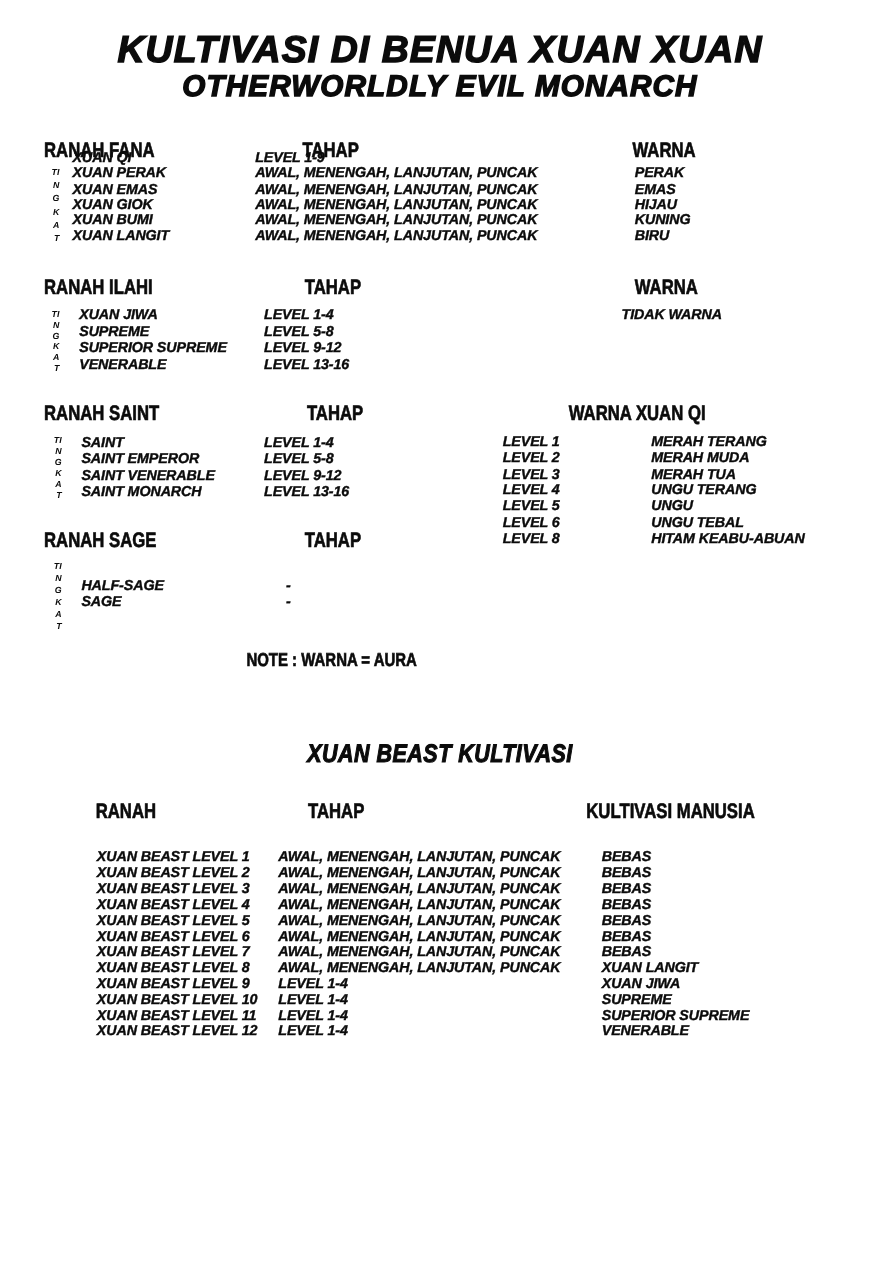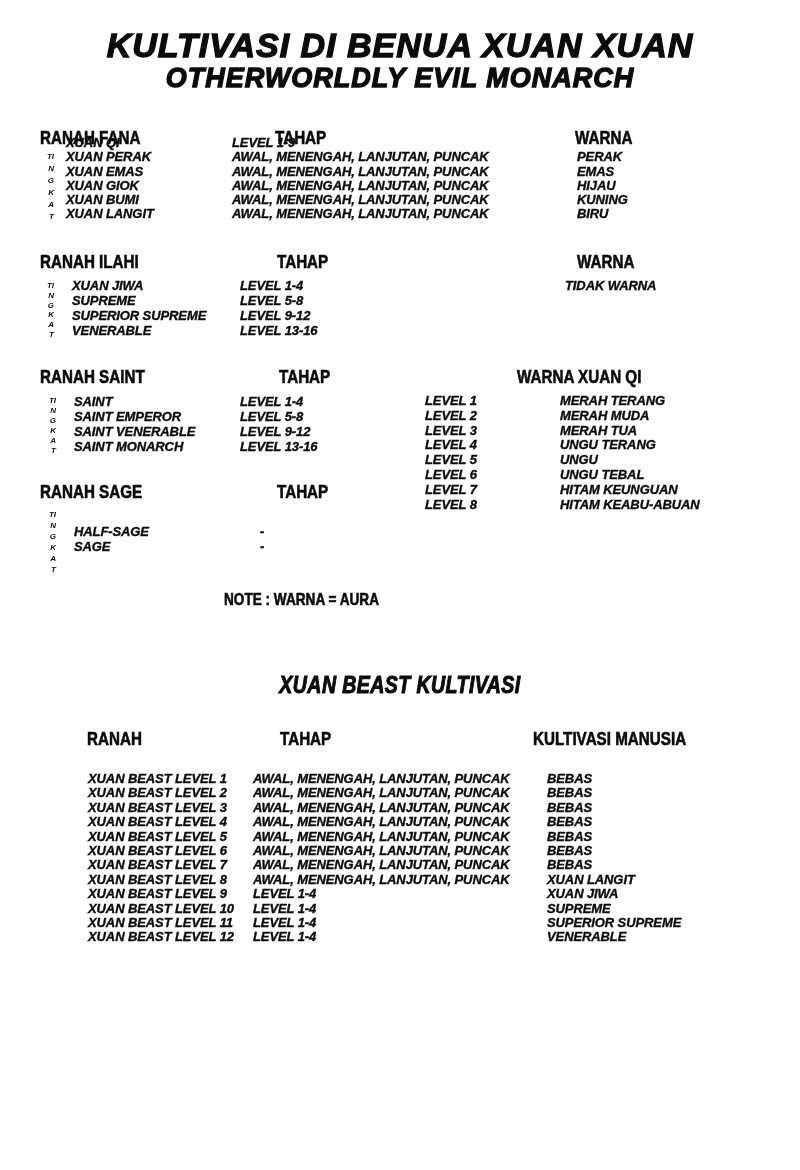--- a/index.html
+++ b/index.html
@@ -26,21 +26,21 @@
   #ilahi-tingkat{left:44px;top:281px;line-height:9.8px;}
   #saint-tingkat{left:46px;top:396px;line-height:10px;}
   #sage-tingkat{left:46px;top:509px;line-height:11px;}
   
   .rows{position:absolute;left:0;width:800px;}
   .r{position:relative;}
   .r>span{position:absolute;top:0;white-space:nowrap;}
   #fana-rows{top:135px;}   .fana .r{height:14.3px;}
   #ilahi-rows{top:278px;}  .ilahi .r{height:14.9px;}
   #saint-rows{top:394px;}  .saint .r{height:14.9px;}
-  #xq-rows{top:393px;}     .xq .r{height:14.8px;}
+  #xq-rows{top:393px;}     .xq .r{height:14.8px;margin-left:32px;}
   #sage-rows{top:524px;}   .sage .r{height:15px;}
   #beast-rows{top:771px;}  .beast .r{height:14.4px;}
   
   .fana .ca{left:66px;}  .fana .cb{left:232px;}  .fana .cc{left:577px;}
   .ilahi .ca{left:72px;} .ilahi .cb{left:240px;} .ilahi .cc{left:565px;}
   .saint .ca{left:74px;} .saint .cb{left:240px;}
   .xq .ca{left:425px;}   .xq .cb{left:560px;}
   .sage .ca{left:74px;}  .sage .cb{left:260px;}
   .beast .ca{left:88px;} .beast .cb{left:253px;} .beast .cc{left:547px;}
   
@@ -167,24 +167,20 @@
   </div>
   <div class="r">
     <span class="ca body-txt">LEVEL 5</span>
     <span class="cb body-txt">UNGU</span>
   </div>
   <div class="r">
     <span class="ca body-txt">LEVEL 6</span>
     <span class="cb body-txt">UNGU TEBAL</span>
   </div>
   <div class="r">
-    <span class="ca body-txt">LEVEL 7</span>
-    <span class="cb body-txt">HITAM KEUNGUAN</span>
-  </div>
-  <div class="r">
     <span class="ca body-txt">LEVEL 8</span>
     <span class="cb body-txt">HITAM KEABU-ABUAN</span>
   </div>
 </div>
 
 <div class="abs hdr" id="sage-title">RANAH SAGE</div>
 <div class="abs hdr" id="sage-tahap">TAHAP</div>
 <div class="tingkat" id="sage-tingkat">TINGKAT</div>
 <div class="rows sage" id="sage-rows">
   <div class="r">

